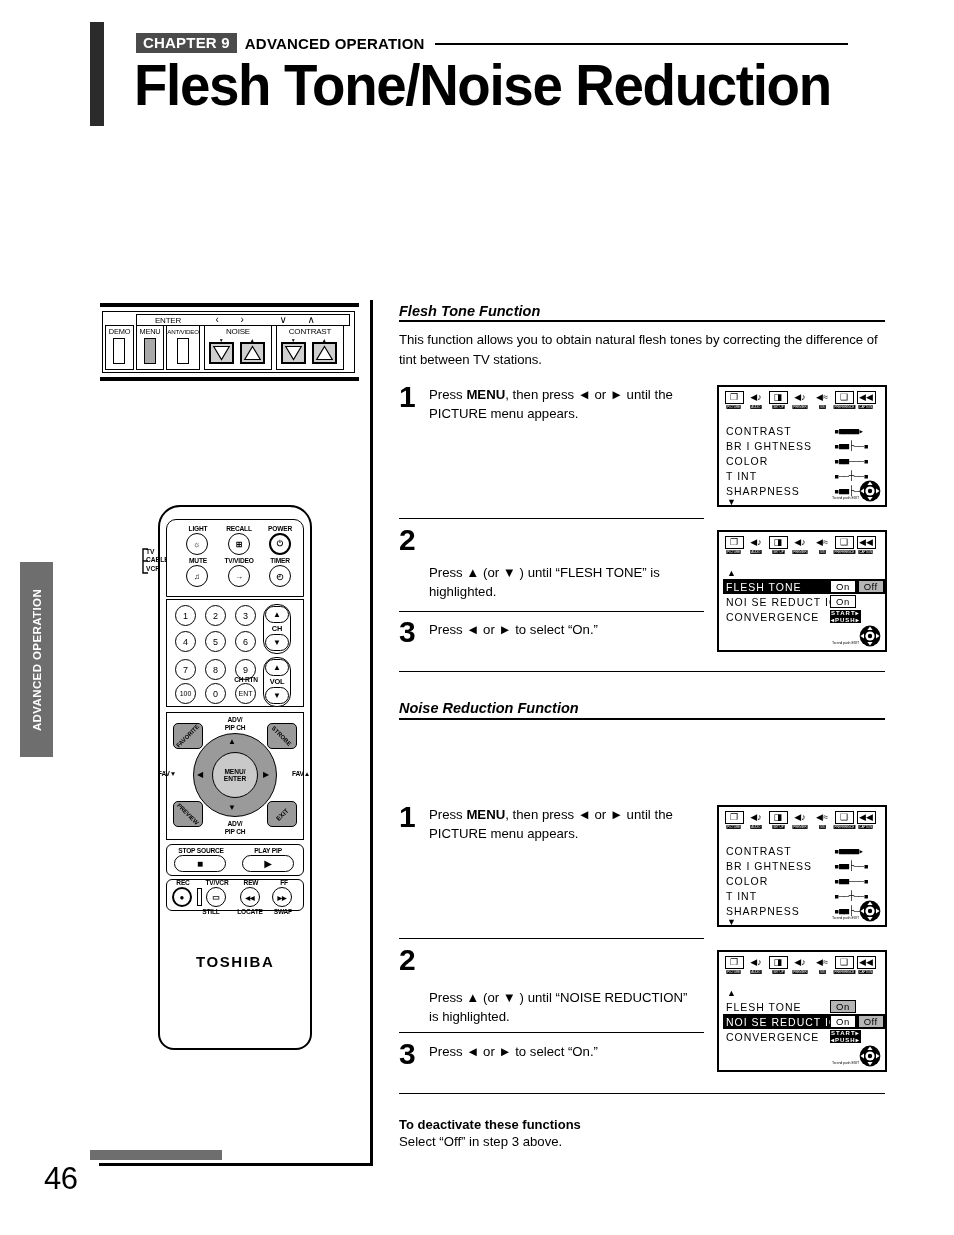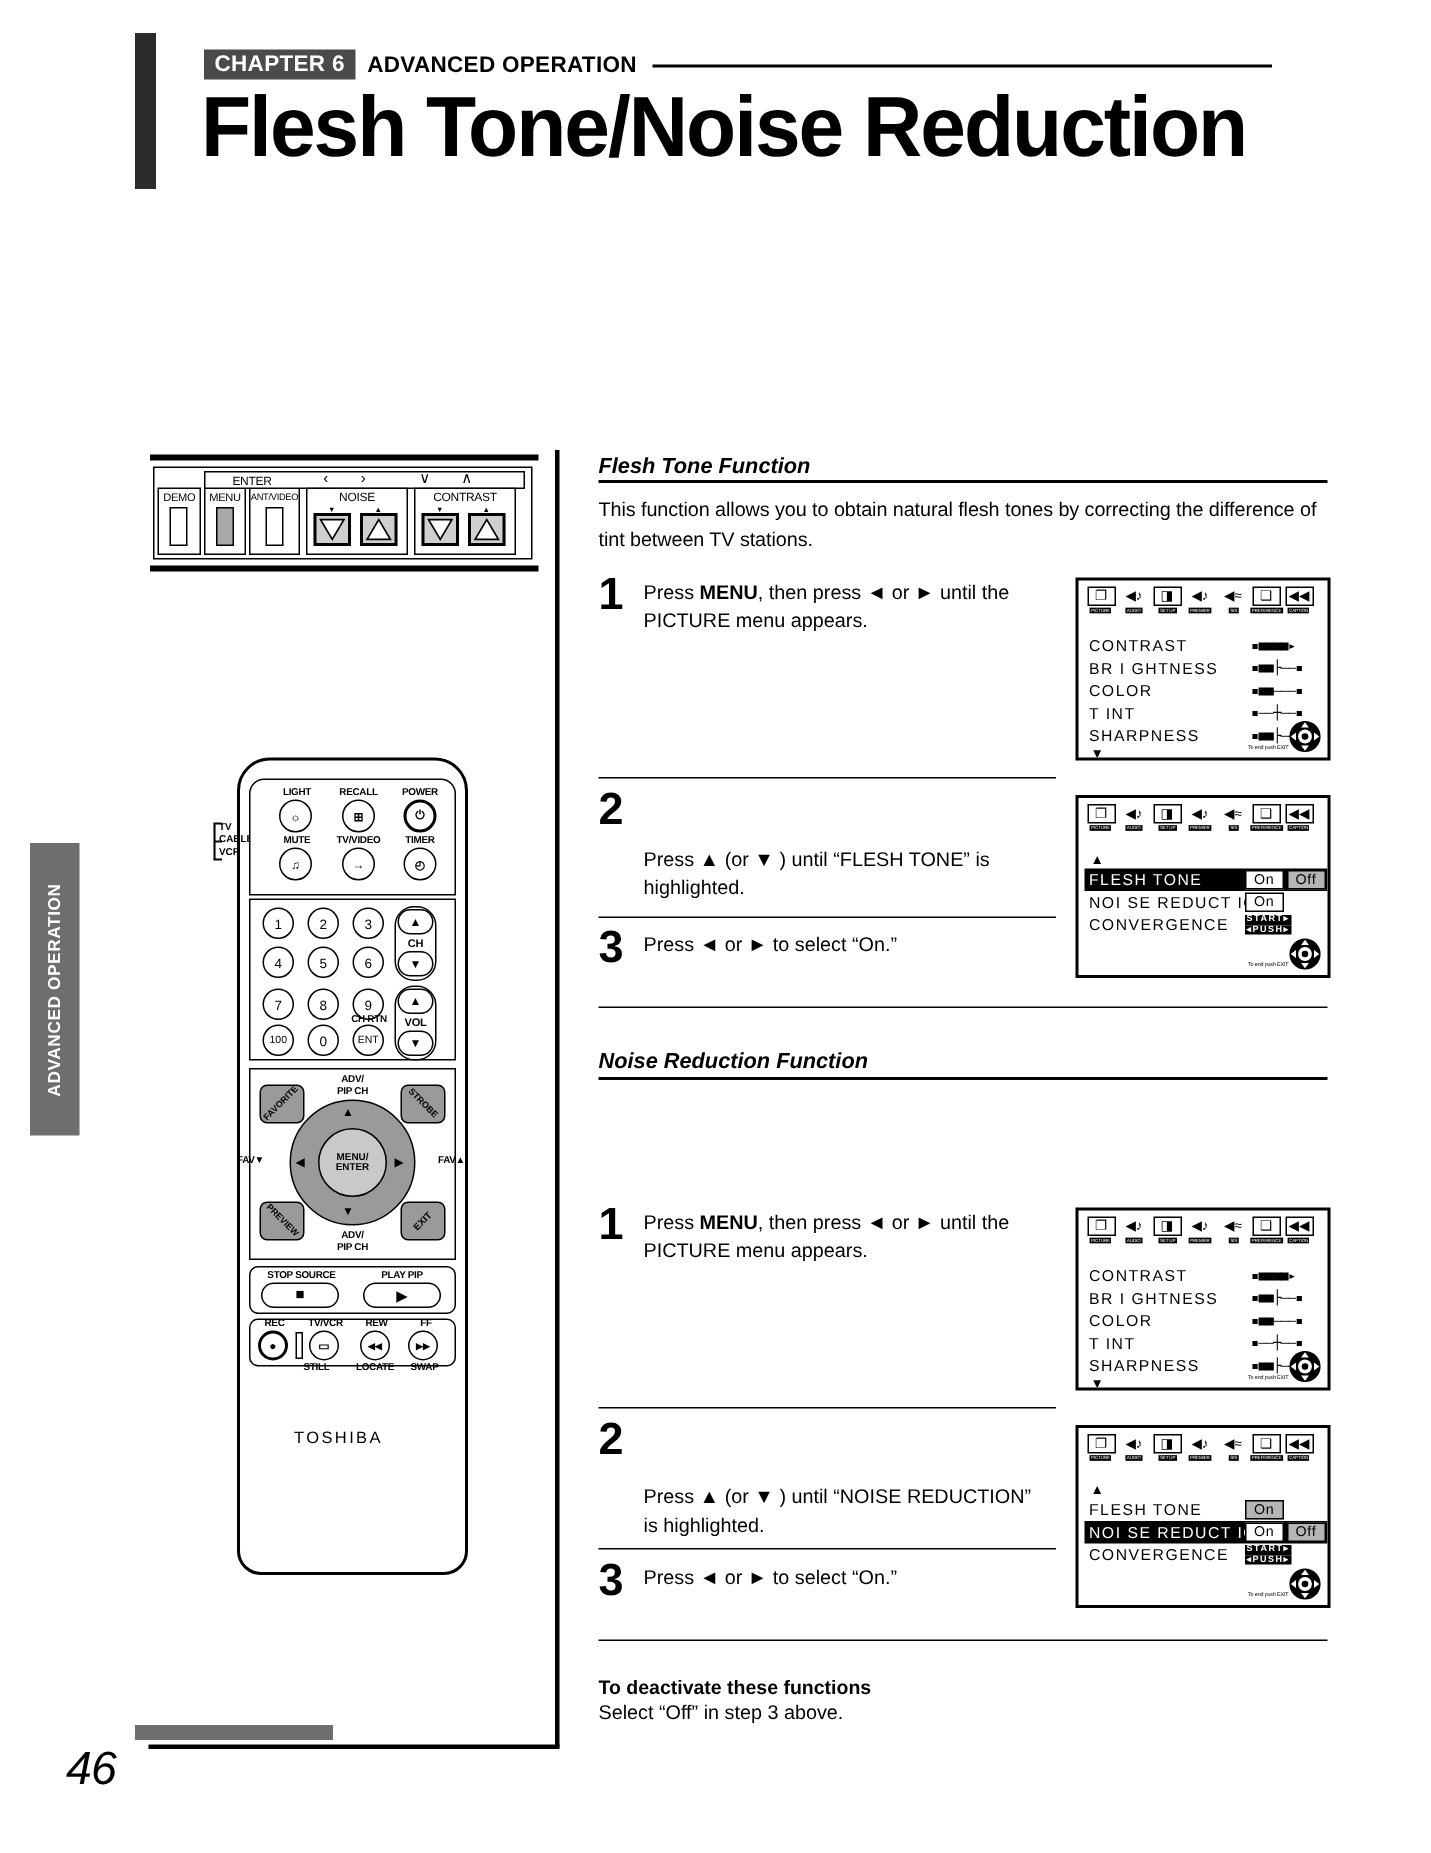--- a/index.html
+++ b/index.html
@@ -62,21 +62,21 @@
   .side-tab span {
     position: absolute; left: 50%; top: 50%;
     transform: translate(-50%,-50%) rotate(-90deg);
     white-space: nowrap; color:#fff;
     font-size: 11.5px; font-weight: bold; letter-spacing: .4px;
   }
 
   
   .page-num {
     position: absolute; left: 44px; top: 1161px;
-    font-size: 31px; letter-spacing: -.5px; font-style: italic;
+    font-size: 31px; letter-spacing: -.5px;
   }
   .page-num-bar {
     position: absolute; left: 90px; top: 1150px;
     width: 132px; height: 10px; background: #6e6e6e;
   }
 
   
   .left-col-rule-v {
     position:absolute; left: 370px; top: 300px; width: 3px; height: 865px; background:#000;
   }
@@ -131,21 +131,21 @@
   .corner-key {
     position:absolute; border:1.6px solid #000; background:#9a9a9a;
     display:flex; align-items:center; justify-content:center;
     font-size:6.4px; font-weight:bold;
   }
   .pill {
     position:absolute; border:1.7px solid #000; border-radius:11px; background:#fff;
     display:flex; align-items:center; justify-content:center; font-size:10px;
   }
   .brand {
-    position:absolute; font-size:11px; font-weight:normal; letter-spacing:1.6px;
+    position:absolute; font-size:15px; font-weight:bold; letter-spacing:1.6px;
   }
 
   .fn-head {
     position:absolute; font-style: italic; font-weight: bold; font-size: 14.5px;
   }
   .fn-rule { position:absolute; height:2px; background:#000; }
   .body-text {
     position:absolute; font-size: 13.2px; line-height: 19.5px; letter-spacing: -.05px;
   }
 
@@ -210,21 +210,21 @@
   .osd-start span { display:block; background:#000; color:#fff; padding:0 1px; }
 </style>
 </head>
 <body>
 
 <div id="page">
 
   <div class="head-bar"></div>
 
   <div class="chapter-row">
-    <div class="chapter-badge">CHAPTER 6</div>
+    <div class="chapter-badge">CHAPTER 9</div>
     <div class="chapter-sub">ADVANCED OPERATION</div>
     <div class="chapter-rule"></div>
   </div>
 
   <div class="page-title">Flesh Tone/Noise Reduction</div>
 
 
   <div class="side-tab">
     <span>ADVANCED OPERATION</span>
   </div>

